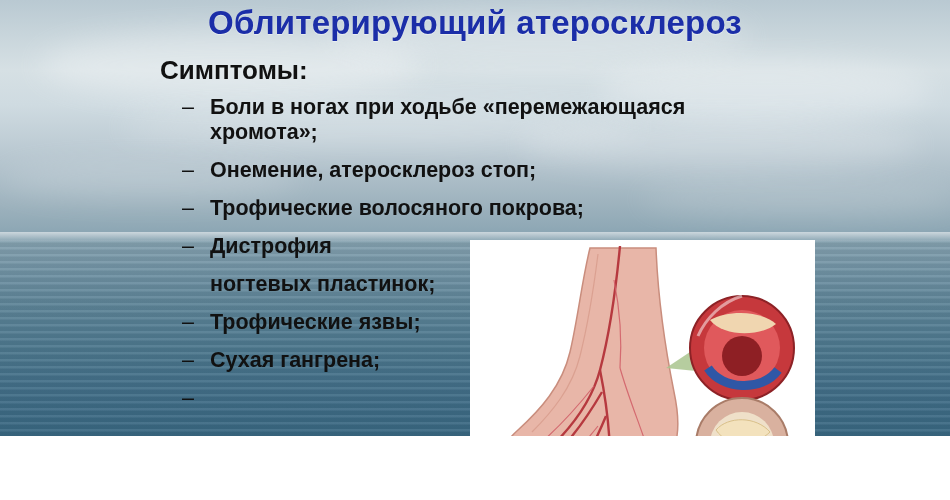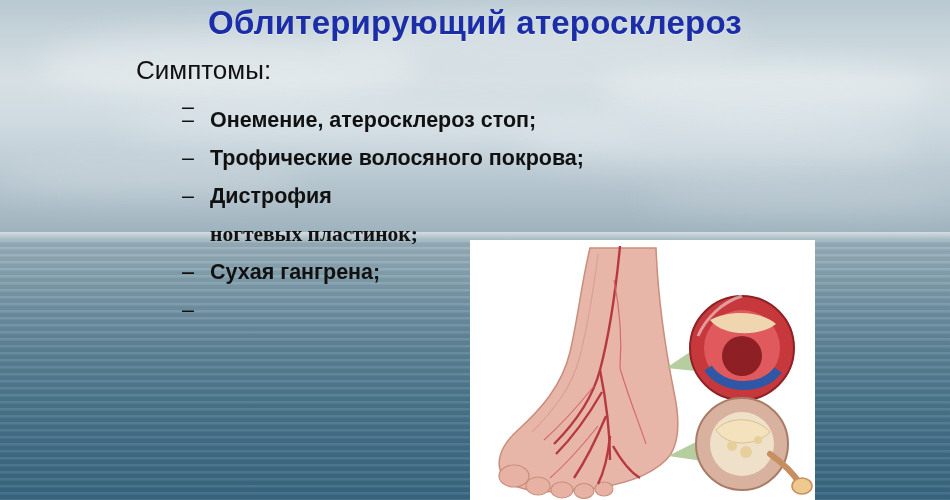--- a/index.html
+++ b/index.html
@@ -8,21 +8,21 @@
   }
   body {
     width: 950px;
     height: 500px;
     overflow: hidden;
     font-family: "Liberation Sans", sans-serif;
   }
   .slide {
     position: relative;
     width: 950px;
-    height: 500px;
+    height: 436px;
     overflow: hidden;
     
     background:
       linear-gradient(to bottom,
         #b9c9d2 0%,
         #c8d5db 8%,
         #d6e0e4 16%,
         #cfdbe1 24%,
         #c0ced6 32%,
         #aebfc9 40%,
@@ -83,25 +83,25 @@
     top: 4px;
     text-align: center;
     font-size: 33px;
     font-weight: bold;
     color: #1b2ea8;
     letter-spacing: 0.2px;
     text-shadow: 0 1px 1px rgba(255,255,255,0.5);
   }
   .subtitle {
     position: absolute;
-    left: 136px;
+    left: 160px;
     top: 55px;
     font-size: 26px;
     color: #111111;
-    font-weight: normal;
+    font-weight: bold;
   }
   .symptom-list {
     position: absolute;
     left: 182px;
     top: 95px;
     width: 560px;
     margin: 0;
     padding: 0;
     list-style: none;
   }
@@ -113,21 +113,21 @@
     font-weight: bold;
     margin-bottom: 13px;
     padding-left: 28px;
   }
   .symptom-list li .dash {
     position: absolute;
     left: 0;
     top: 0;
     font-weight: normal;
   }
-  .symptom-list li.nobullet { padding-left: 28px; font-family: Liberation Serif, serif; }
+  .symptom-list li.nobullet { padding-left: 28px; }
 
   
   .illustration {
     position: absolute;
     left: 470px;
     top: 240px;
     width: 345px;
     height: 260px;
     background: #ffffff;
     overflow: hidden;
@@ -148,39 +148,41 @@
   <div class="cloud c7"></div>
   <div class="horizon"></div>
   <div class="ripples"></div>
 
   <div class="title">Облитерирующий атеросклероз</div>
   <div class="subtitle">Симптомы:</div>
 
   <ul class="symptom-list">
     <li>
       <span class="dash">–</span>
+      <span>Боли в ногах при ходьбе «перемежающаяся хромота»;</span>
     </li>
     <li>
       <span class="dash">–</span>
       <span>Онемение, атеросклероз стоп;</span>
     </li>
     <li>
       <span class="dash">–</span>
       <span>Трофические волосяного покрова;</span>
     </li>
     <li>
       <span class="dash">–</span>
       <span>Дистрофия</span>
     </li>
     <li class="nobullet">
       
       <span>ногтевых пластинок;</span>
     </li>
     <li>
       <span class="dash">–</span>
+      <span>Трофические язвы;</span>
     </li>
     <li>
       <span class="dash">–</span>
       <span>Сухая гангрена;</span>
     </li>
     <li>
       <span class="dash">–</span>
     </li>
   </ul>
 

